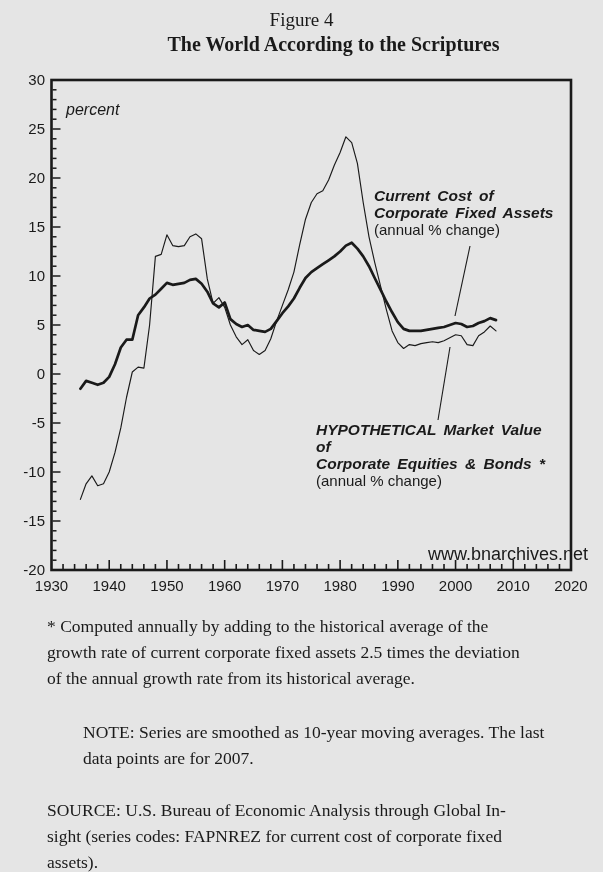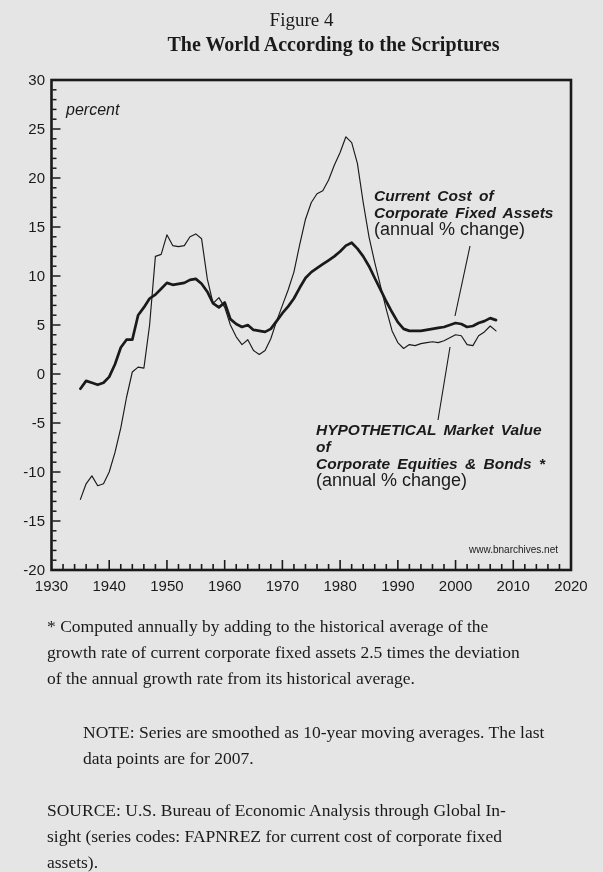--- a/index.html
+++ b/index.html
@@ -7,26 +7,26 @@
         font-family:"Liberation Sans",sans-serif;color:#1a1a1a;}
   .title-line{position:absolute;left:0;width:603px;text-align:center;
               font-family:"Liberation Serif",serif;}
   #fig-label{top:9px;font-size:19px;}
   #fig-title{top:33px;font-size:20px;font-weight:bold;padding-left:32px;}
   #chart-wrap{position:absolute;left:0;top:8px;width:487px;height:600px;}
   #chart-svg{position:absolute;left:0;top:0;}
   .tick-label{font-family:"Liberation Sans",sans-serif;font-size:15px;fill:#1a1a1a;}
   .anno{position:absolute;line-height:17px;}
   .anno .l1,.anno .l2{font-weight:bold;font-style:italic;font-size:15.5px;word-spacing:3px;}
-  .anno .l3{font-size:18px;}
+  .anno .l3{font-size:15px;}
   #percent-label{position:absolute;left:66px;top:81px;font-style:italic;font-size:16px;margin-top:12px;}
   #series1-label{left:374px;top:179px;width:200px;}
   #series2-label{left:316px;top:413px;width:244px;}
   #watermark{position:absolute;left:428px;top:536px;width:130px;text-align:right;
-             font-size:10px;}
+             font-size:18px;}
   .note-block{position:absolute;left:47px;width:540px;
               font-family:"Liberation Serif",serif;font-size:17.5px;line-height:26px;
               white-space:pre-line;}
   #footnote{top:613px;}
   #note{top:719px;margin-left:36px;}
   #source{top:797px;}
 </style>
 </head>
 <body>
 

